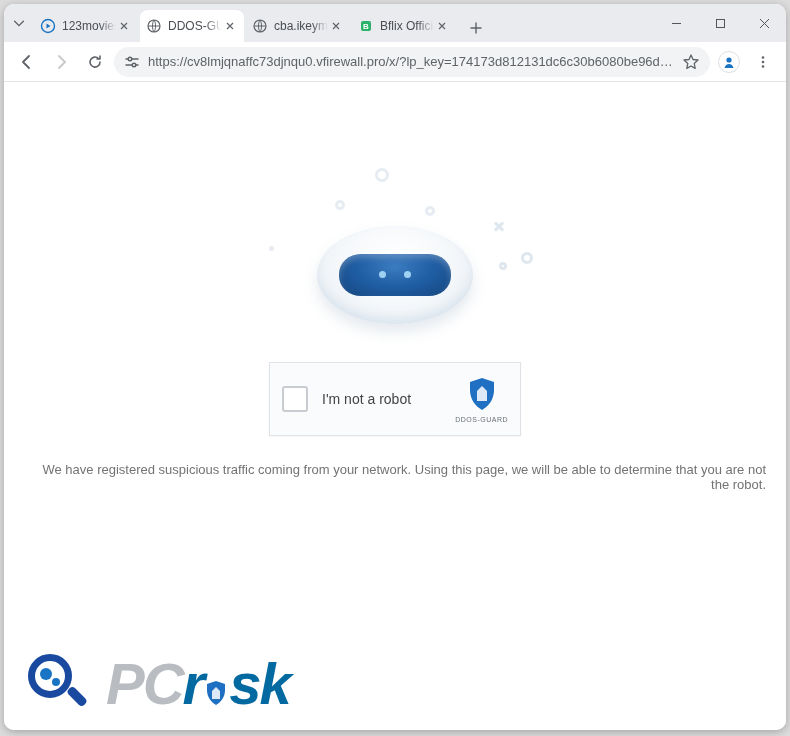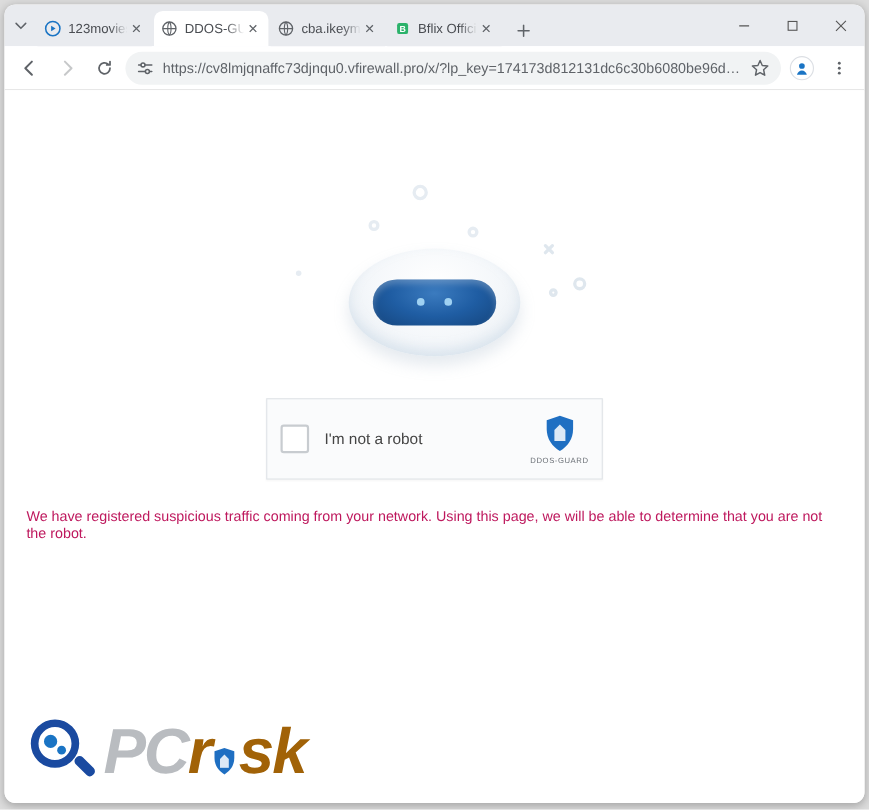--- a/index.html
+++ b/index.html
@@ -218,21 +218,21 @@
     width: 7px; height: 7px; border-radius: 50%;
     background: #9fd1f2;
   }
   .visor .eye.l { left: 40px; }
   .visor .eye.r { right: 40px; }
   
   .captcha {
     position: absolute;
     top: 280px;
     left: 50%; transform: translateX(-50%);
-    width: 306px; height: 74px;
+    width: 252px; height: 74px;
     border: 1px solid #dfe3e7;
     background: #fafbfc;
     display: flex;
     align-items: center;
     padding: 0 12px;
     box-shadow: 0 1px 2px rgba(0,0,0,0.04);
   }
   .captcha .chk {
     width: 26px; height: 26px;
     border: 2px solid #c8ccd0;
@@ -256,33 +256,33 @@
   }
   .captcha .brand .brand-text {
     font-size: 7px;
     letter-spacing: 0.5px;
     color: #6a6f75;
   }
   .notice {
     position: absolute;
     top: 380px;
     left: 0; right: 0;
-    text-align: left;
+    text-align: right;
     font-size: 13px;
-    color: #be185d;
+    color: #737373;
     padding: 0 20px;
   }
   
   .watermark {
     position: absolute;
     left: 22px;
     bottom: 14px;
     display: flex;
     align-items: center;
-    gap: 4px;
+    gap: 16px;
     pointer-events: none;
     justify-content: space-between;
   }
   .mag {
     width: 64px; height: 64px;
     position: relative;
   }
   .mag .ring {
     position: absolute; top: 2px; left: 2px;
     width: 44px; height: 44px;
@@ -300,21 +300,21 @@
     font-family: Arial, sans-serif;
     font-weight: bold;
     font-style: italic;
     font-size: 58px;
     line-height: 1;
     letter-spacing: -2px;
     display: flex;
     align-items: baseline;
   }
   .wm-text .pc { color: #b9bcc0; }
-  .wm-text .risk { color: #a16207; }
+  .wm-text .risk { color: #0369a1; }
   .wm-text .dot-shield {
     display:inline-block; vertical-align: middle;
     width: 22px; height: 26px; margin: 0 2px; position: relative; top: 4px;
   }
   .wm-text .com { color: #b9bcc0; font-size: 42px; }
 </style>
 </head>
 <body>
 
 <div class="browser-window">

